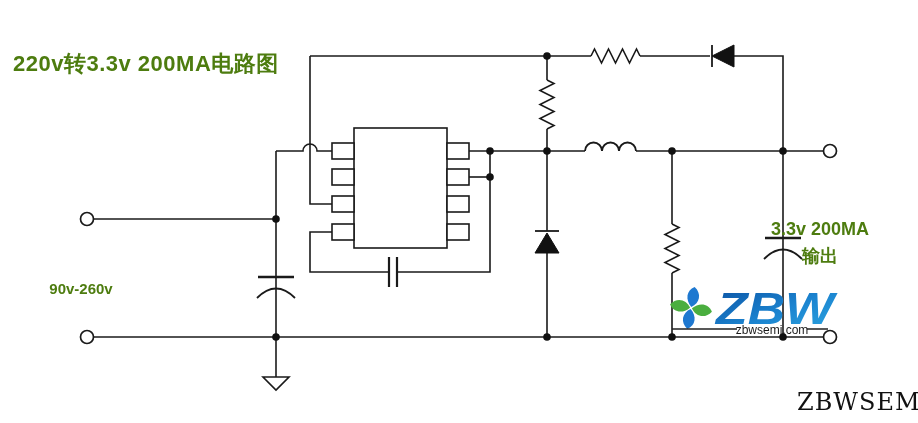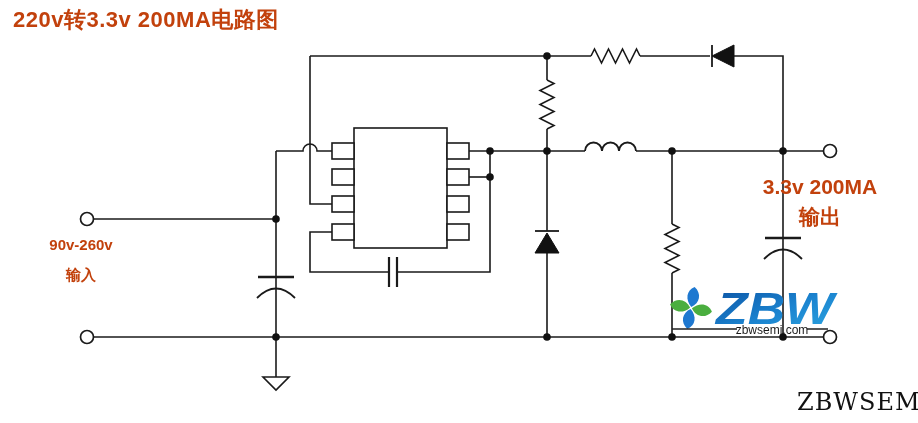--- a/index.html
+++ b/index.html
@@ -1,25 +1,25 @@
 <!DOCTYPE html>
 <html><head>
 <meta charset="utf-8">
 <style>
   html,body{margin:0;padding:0;background:#fff;}
   #stage{
     position:relative;width:918px;height:423px;background:#ffffff;overflow:hidden;
     font-family:"Liberation Sans",sans-serif;
   }
   #circuit-svg{position:absolute;left:0;top:0;}
-  .label{position:absolute;color:#c2410c;font-weight:bold;line-height:1.25;}
+  .label{position:absolute;color:#4d7c0f;font-weight:bold;line-height:1.25;margin-top:44px;}
   #title-label{left:13px;top:6px;font-size:22px;letter-spacing:0.5px;}
   #input-label{left:28px;top:236px;width:106px;text-align:center;font-size:15px;}
   #input-label .cap-line{margin-top:11px;}
-  #output-label{left:750px;top:174px;width:140px;text-align:center;font-size:21px;}
+  #output-label{left:750px;top:174px;width:140px;text-align:center;font-size:18px;}
   #output-label .cap-line{margin-top:4px;text-align:center;}
   #watermark-label{
     position:absolute;left:797px;top:388px;width:121px;text-align:center;
     font-family:"DejaVu Serif","Liberation Serif",serif;
     font-size:24px;color:#111111;letter-spacing:1px;font-weight:500;white-space:nowrap;
   }
 </style>
 </head>
 <body>
 
@@ -141,21 +141,20 @@
       <text x="716" y="324" font-family="Liberation Sans, sans-serif" font-size="45" font-weight="bold" font-style="italic" fill="url(#zbwGrad)" textLength="118" lengthAdjust="spacingAndGlyphs">ZBW</text>
       <path d="M672,329 H737 M807,329 H828" stroke="#222222" stroke-width="1.5" fill="none"></path>
       <text x="772" y="334" font-family="Liberation Sans, sans-serif" font-size="12" fill="#1a1a1a" text-anchor="middle">zbwsemi.com</text>
     </g>
   </svg>
 
   <div class="label" id="title-label">220v转3.3v 200MA电路图</div>
 
   <div class="label" id="input-label">
     <div>90v-260v</div>
-    <div class="cap-line">输入</div>
   </div>
 
   <div class="label" id="output-label">
     <div>3.3v 200MA</div>
     <div class="cap-line">输出</div>
   </div>
 
   <div id="watermark-label">ZBWSEMI</div>
 
 </div>

